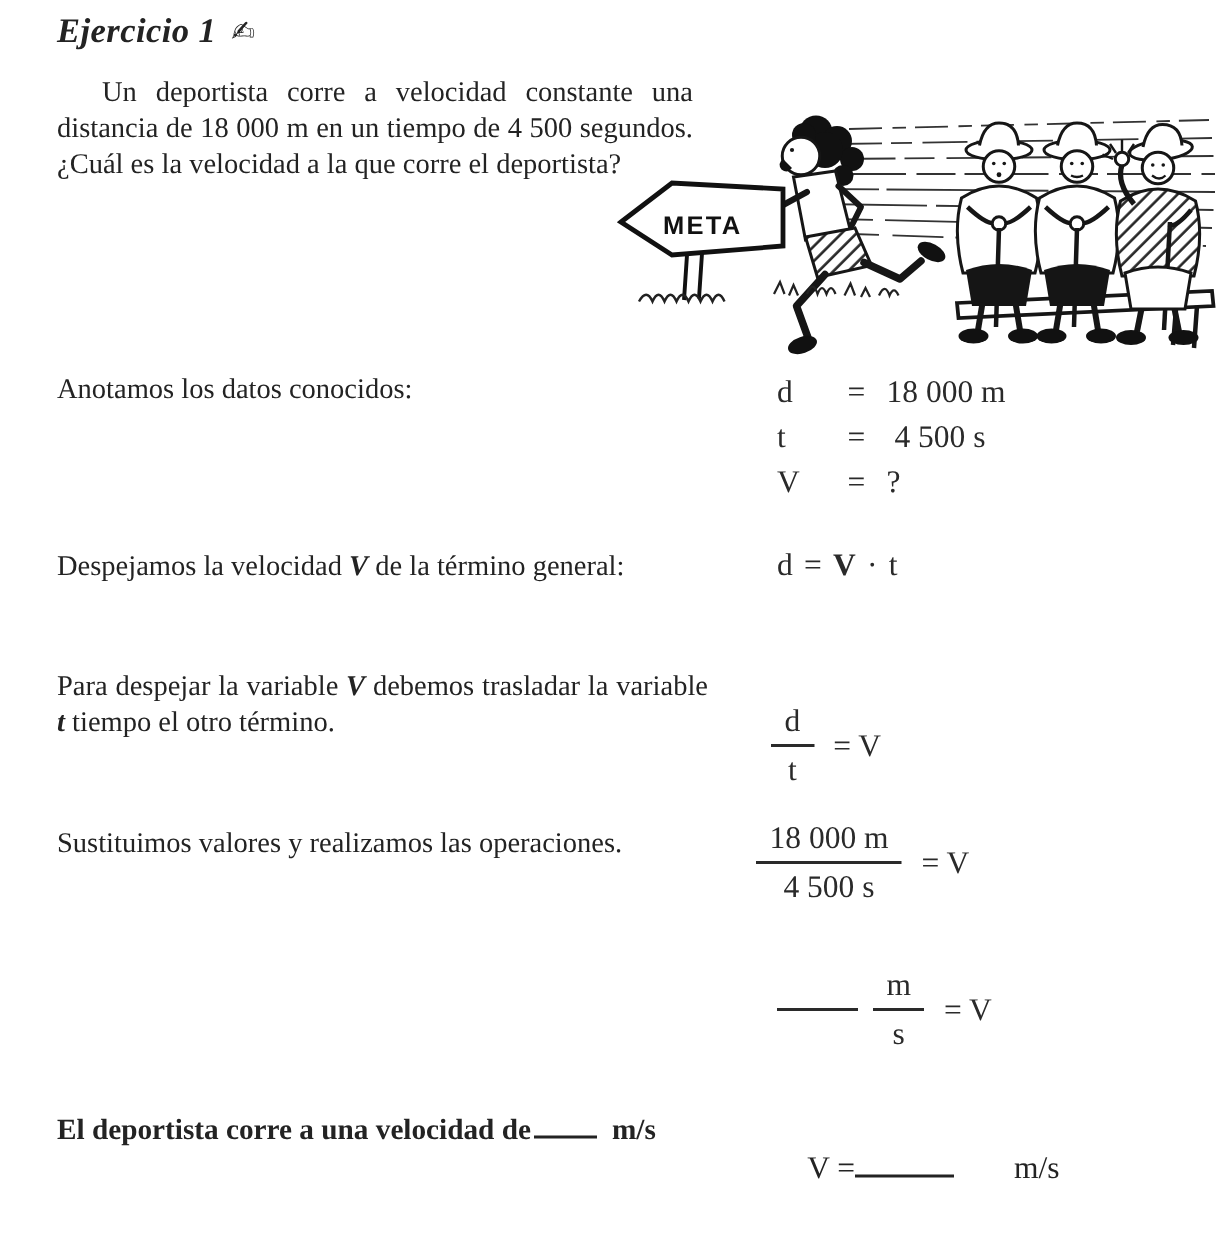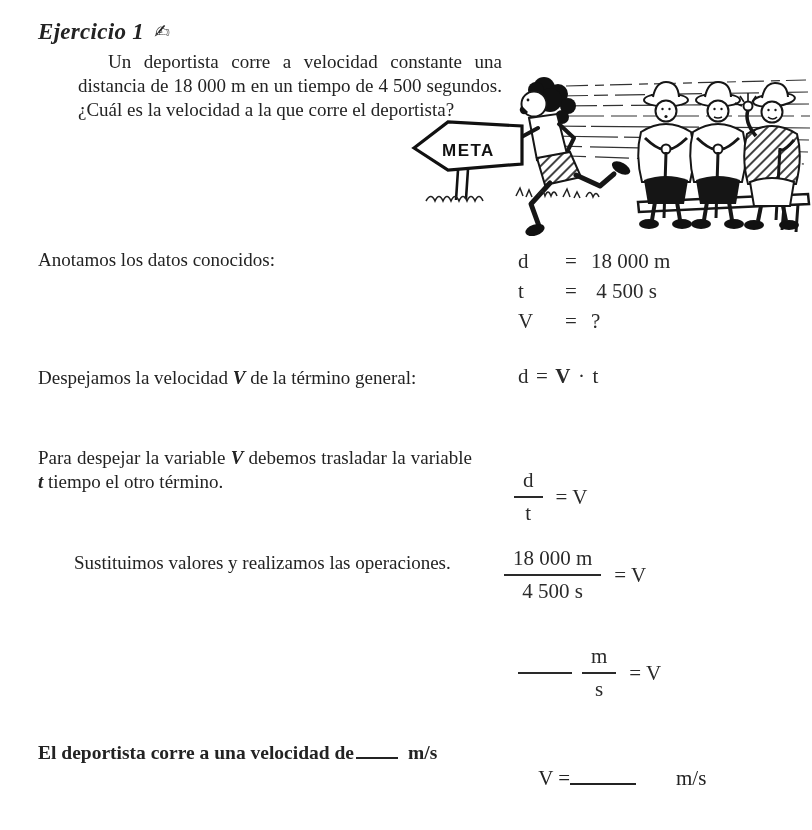--- a/index.html
+++ b/index.html
@@ -5,38 +5,38 @@
   * { margin:0; padding:0; box-sizing:border-box; }
   html,body { background:#ffffff; }
   body {
     width:812px; height:830px; position:relative; overflow:hidden;
     font-family:"Liberation Serif", serif; color:#232323;
   }
   .abs { position:absolute; }
 
   
   .title {
-    left:38px; top:19px; font-size:23px; font-weight:bold; font-style:italic;
+    left:38px; top:8px; font-size:23px; font-weight:bold; font-style:italic;
     letter-spacing:.3px;
   }
   .title-icon {
     font-family:"DejaVu Sans", sans-serif; font-style:normal; font-weight:normal;
     font-size:19px; margin-left:10px; vertical-align:1px;
   }
 
   
   .para { font-size:19px; line-height:24px; text-align:justify; }
-  .indent { text-indent:30px;margin-left:40px; }
+  .indent { text-indent:30px; }
   .varbi { font-weight:bold; font-style:italic; }
 
   .intro   { left:38px; top:50px;  width:424px; }
   .step1   { left:38px; top:248px; width:424px; }
   .step2   { left:38px; top:366px; width:436px; }
   .step3   { left:38px; top:446px; width:434px; }
-  .step4   { left:38px; top:551px; width:420px;margin-left:36px; }
+  .step4   { left:38px; top:551px; width:420px; }
 
   
   .math { font-size:21px; color:#2a2a2a; }
   .datalist { left:518px; top:246px; }
   .datarow  { display:flex; line-height:30px; white-space:pre; }
   .datarow .dn { width:47px; }
   .datarow .de { width:26px; }
 
   .formula-general { left:518px; top:364px; letter-spacing:.5px; }
   .formula-general .gap { display:inline-block; width:7px; }

